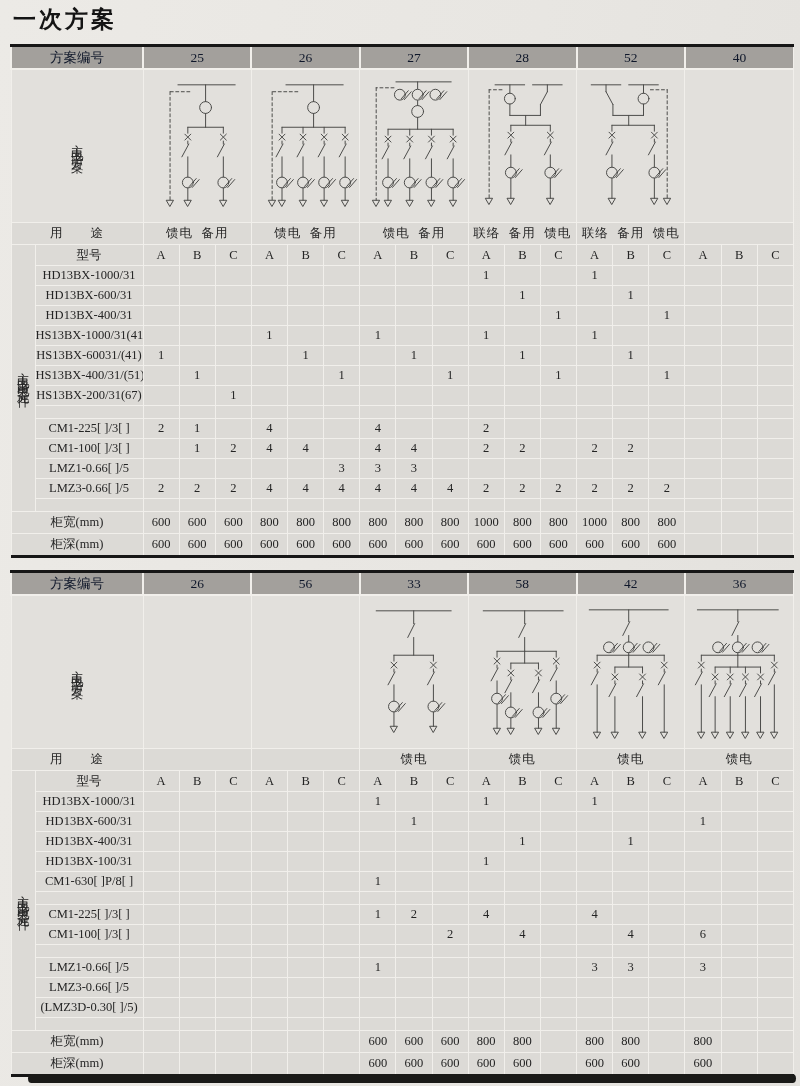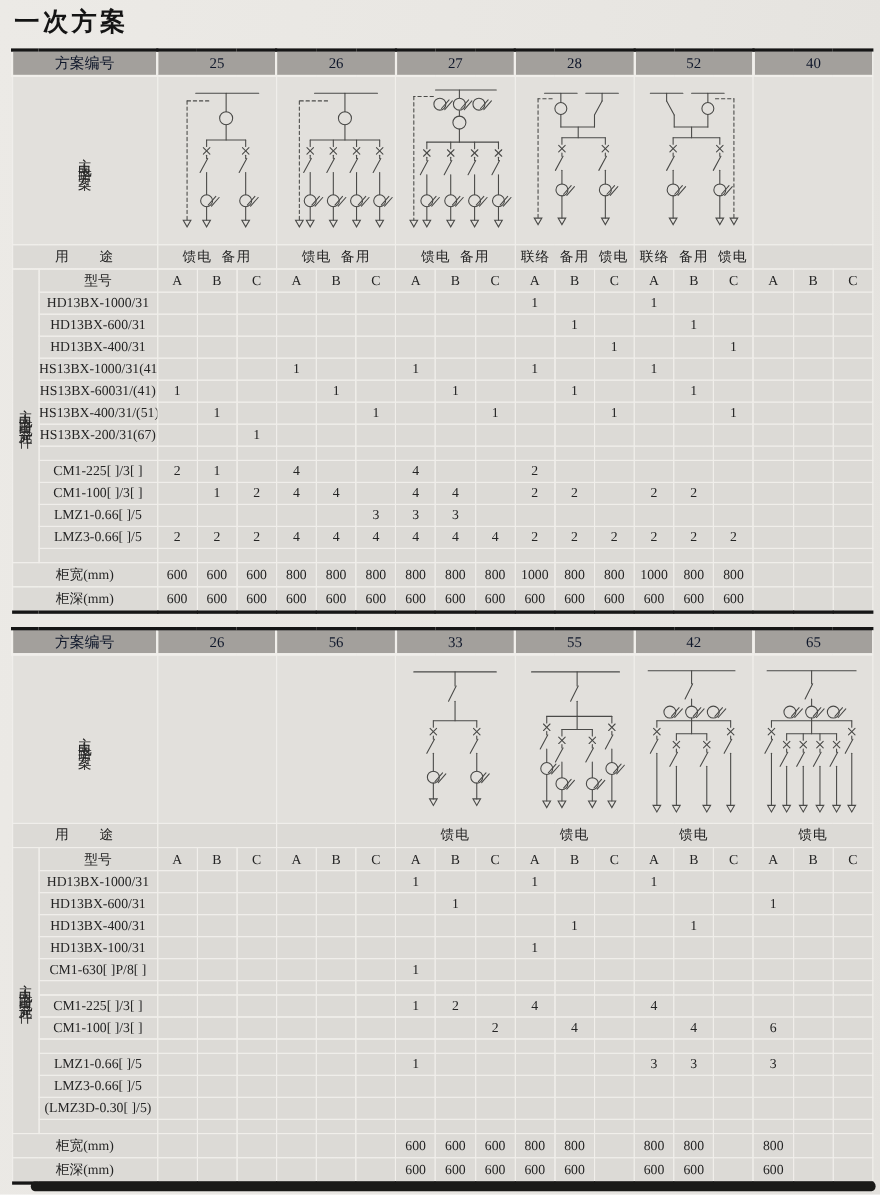--- a/index.html
+++ b/index.html
@@ -717,23 +717,23 @@
           <col>
           <col>
           <col>
         </colgroup>
         <tbody>
           <tr class="hdr-row">
             <td class="hdr" colspan="2">方案编号</td>
             <td class="hdr" colspan="3">26</td>
             <td class="hdr" colspan="3">56</td>
             <td class="hdr" colspan="3">33</td>
-            <td class="hdr" colspan="3">55</td>
+            <td class="hdr" colspan="3">58</td>
             <td class="hdr" colspan="3">42</td>
-            <td class="hdr" colspan="3">65</td>
+            <td class="hdr" colspan="3">36</td>
           </tr>
           <tr class="diag-tr">
             <td class="dlabel" colspan="2"><span class="vtext">主电路方案</span></td>
             <td class="dcell grp" colspan="3"></td>
             <td class="dcell grp" colspan="3"></td>
             <td class="dcell grp" colspan="3">
               <svg class="diag" viewBox="0 0 108 150">
                 <g fill="none" stroke="#4a4a48" stroke-width="1" stroke-linecap="round">
                   <line x1="16" y1="13" x2="92" y2="13"></line>
                   <line x1="54" y1="13" x2="54" y2="26"></line>

